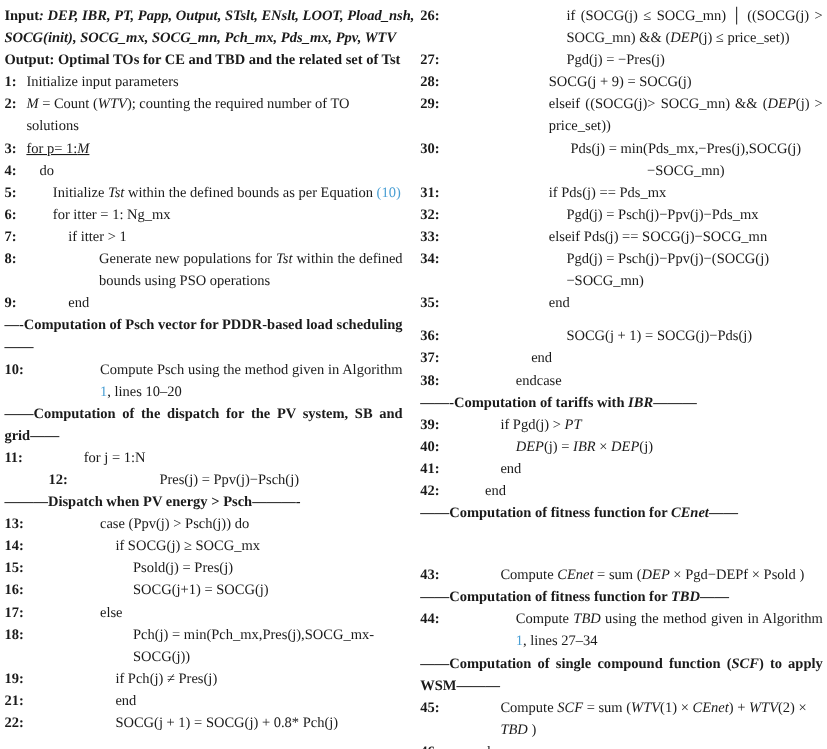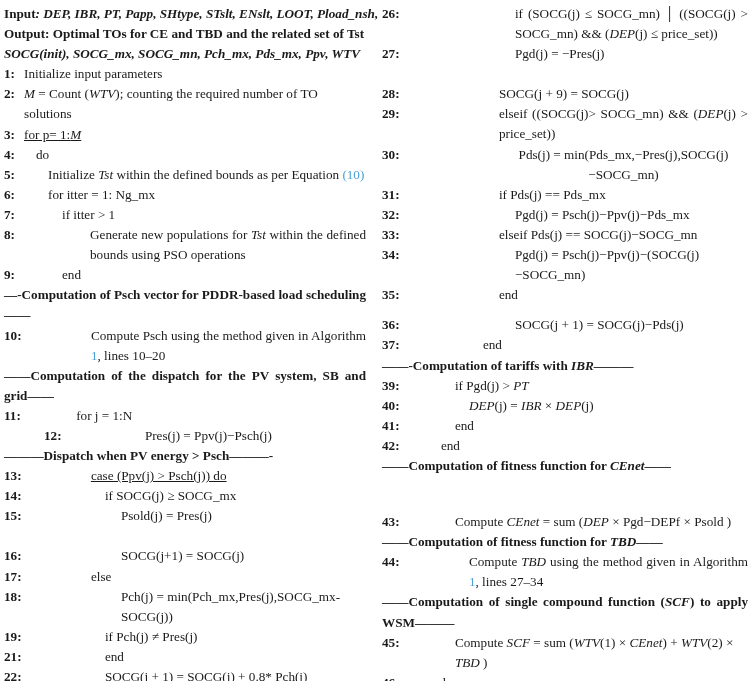--- a/index.html
+++ b/index.html
@@ -74,28 +74,28 @@
   .body { white-space: pre-wrap; }
   .section { white-space: pre-wrap; }
 </style>
 </head>
 <body>
 
 <div class="algorithm">
 
   <div class="column left">
     <div class="hdr">
-      <span class="bold">Input</span><span class="it">: DEP, IBR, PT, Papp, SHtype, STslt, ENslt, LOOT, Pload_nsh,</span>
+      <span class="bold">Input</span><span class="it">: DEP, IBR, PT, Papp, Output, STslt, ENslt, LOOT, Pload_nsh,</span>
+    </div>
+    <div class="hdr">
+      <span class="it">SOCG(init), SOCG_mx, SOCG_mn, Pch_mx, Pds_mx, Ppv, WTV</span>
     </div>
     <div class="hdr">
       <span class="bold">Output</span><span>: Optimal TOs for CE and TBD and the related set of Tst</span>
     </div>
-    <div class="hdr">
-      <span class="it">SOCG(init), SOCG_mx, SOCG_mn, Pch_mx, Pds_mx, Ppv, WTV</span>
-    </div>
     <div id="left-lines">
         <div class="line nowrap">
           <span class="num" style="min-width: 20px;">1: </span>
           <span class="body" style="padding-left: 0px;">Initialize input parameters</span>
         </div>
         <div class="line nowrap">
           <span class="num" style="min-width: 20px;">2: </span>
           <span class="body" style="padding-left: 0px;"><i class="it">M</i> = Count (<i class="it">WTV</i>); counting the required number of TO solutions</span>
         </div>
         <div class="line nowrap">
@@ -136,33 +136,33 @@
           <span class="num" style="min-width: 20px;">11: </span>
           <span class="body" style="padding-left: 52px;">for j = 1:N</span>
         </div>
         <div class="line nowrap">
           <span class="num" style="min-width: 20px; margin-left: 40px;">12: </span>
           <span class="body" style="padding-left: 80px;">Pres(j) = Ppv(j)−Psch(j)</span>
         </div>
         <div class="section">———Dispatch when PV energy &gt; Psch———-</div>
         <div class="line nowrap">
           <span class="num" style="min-width: 20px;">13: </span>
-          <span class="body" style="padding-left: 66px; text-decoration: underline;">case (Ppv(j) &gt; Psch(j)) do</span>
+          <span class="body" style="padding-left: 66px;">case (Ppv(j) &gt; Psch(j)) do</span>
         </div>
         <div class="line nowrap">
           <span class="num" style="min-width: 20px;">14: </span>
           <span class="body" style="padding-left: 80px;">if SOCG(j) ≥ SOCG_mx</span>
         </div>
         <div class="line nowrap">
           <span class="num" style="min-width: 20px;">15: </span>
           <span class="body" style="padding-left: 96px;">Psold(j) = Pres(j)</span>
         </div>
         <div class="line nowrap">
           <span class="num" style="min-width: 20px;">16: </span>
-          <span class="body" style="padding-left: 96px; margin-top: 20px;">SOCG(j+1) = SOCG(j)</span>
+          <span class="body" style="padding-left: 96px;">SOCG(j+1) = SOCG(j)</span>
         </div>
         <div class="line nowrap">
           <span class="num" style="min-width: 20px;">17: </span>
           <span class="body" style="padding-left: 66px;">else</span>
         </div>
         <div class="line nowrap">
           <span class="num" style="min-width: 20px;">18: </span>
           <span class="body" style="padding-left: 96px;">Pch(j) = min(Pch_mx,Pres(j),SOCG_mx-SOCG(j))</span>
         </div>
         <div class="line nowrap">
@@ -184,21 +184,21 @@
     <div id="right-lines">
         <div class="line wrap">
           <span class="num" style="min-width: 20px;">26: </span>
           <span class="body" style="padding-left: 112px;">if (SOCG(j) ≤ SOCG_mn) │ ((SOCG(j) &gt; SOCG_mn) &amp;&amp; (<i class="it">DEP</i>(j) ≤ price_set))</span>
         </div>
         <div class="line nowrap">
           <span class="num" style="min-width: 20px;">27: </span>
           <span class="body" style="padding-left: 112px;">Pgd(j) = −Pres(j)</span>
         </div>
         <div class="line nowrap">
-          <span class="num" style="min-width: 20px; margin-top: 20px;">28: </span>
+          <span class="num" style="min-width: 20px;">28: </span>
           <span class="body" style="padding-left: 96px;">SOCG(j + 9) = SOCG(j)</span>
         </div>
         <div class="line wrap">
           <span class="num" style="min-width: 20px;">29: </span>
           <span class="body" style="padding-left: 96px;">elseif ((SOCG(j)&gt; SOCG_mn) &amp;&amp; (<i class="it">DEP</i>(j) &gt; price_set))</span>
         </div>
         <div class="line nowrap">
           <span class="num" style="min-width: 20px;">30: </span>
           <span class="body" style="padding-left: 96px; text-align: center;">Pds(j) = min(Pds_mx,−Pres(j),SOCG(j)−SOCG_mn)</span>
         </div>
@@ -223,20 +223,24 @@
           <span class="body" style="padding-left: 96px;">end</span>
         </div>
         <div class="line nowrap">
           <span class="num" style="min-width: 20px;">36: </span>
           <span class="body" style="padding-left: 112px; margin-top: 10px;">SOCG(j + 1) = SOCG(j)−Pds(j)</span>
         </div>
         <div class="line nowrap">
           <span class="num" style="min-width: 20px;">37: </span>
           <span class="body" style="padding-left: 80px;">end</span>
         </div>
+        <div class="line nowrap">
+          <span class="num" style="min-width: 20px;">38: </span>
+          <span class="body" style="padding-left: 66px;">endcase</span>
+        </div>
         <div class="section">——-Computation of tariffs with <i class="it">IBR</i>———</div>
         <div class="line nowrap">
           <span class="num" style="min-width: 20px;">39: </span>
           <span class="body" style="padding-left: 52px;">if Pgd(j) &gt; <i class="it">PT</i></span>
         </div>
         <div class="line nowrap">
           <span class="num" style="min-width: 20px;">40: </span>
           <span class="body" style="padding-left: 66px;"><i class="it">DEP</i>(j) = <i class="it">IBR</i> × <i class="it">DEP</i>(j)</span>
         </div>
         <div class="line nowrap">

